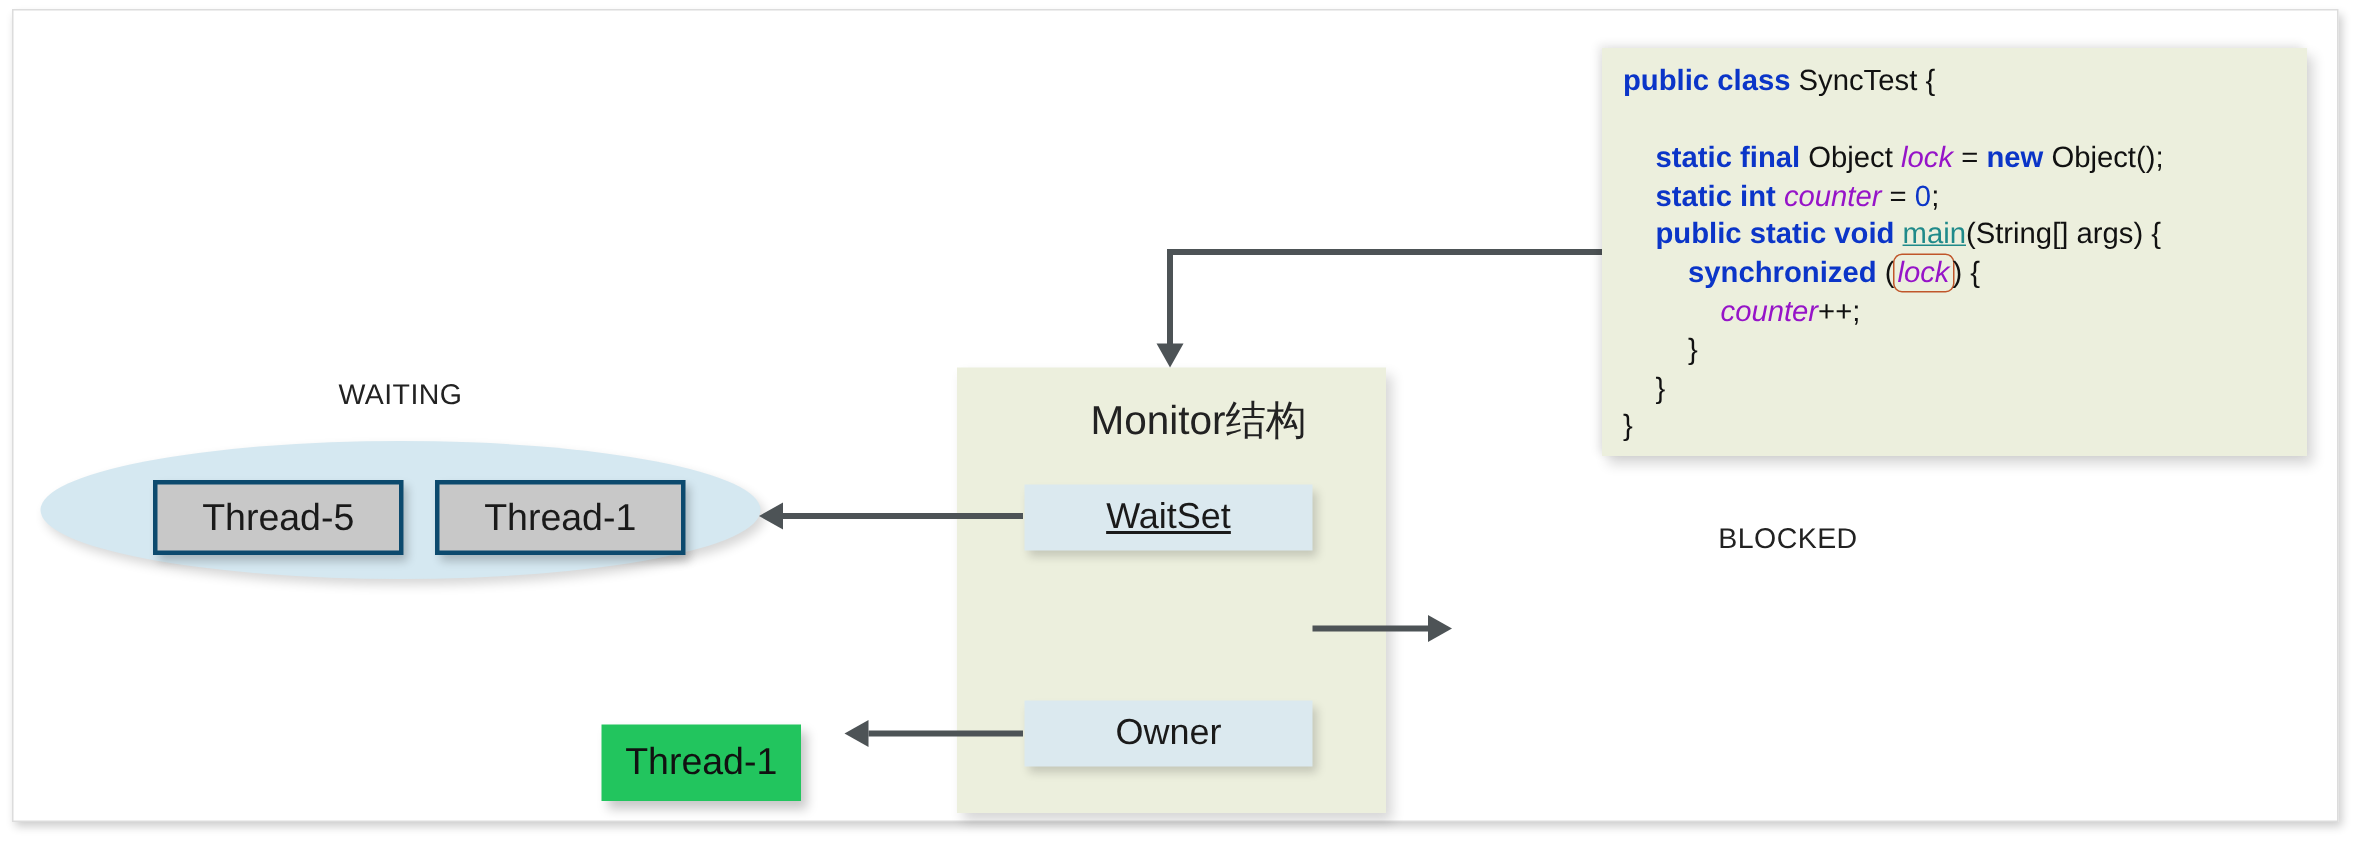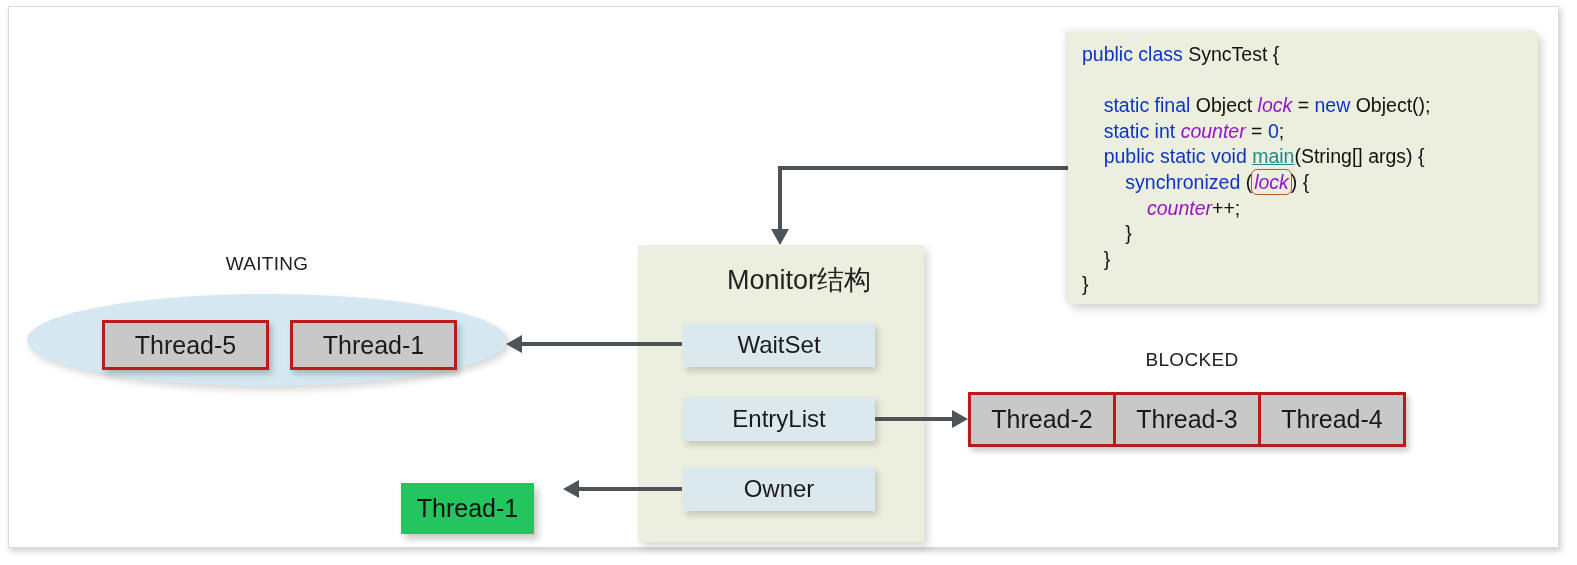--- a/index.html
+++ b/index.html
@@ -44,21 +44,21 @@
     width: 480px;
     height: 92px;
     background: #d5e8f1;
     border-radius: 50%;
     box-shadow: 3px 4px 7px rgba(0,0,0,0.16);
   }
 
   
   .thread-chip {
     background: #c8c8c8;
-    border: 3px solid #b91c1c;
+    border: 3px solid #0c4a6e;
     box-sizing: border-box;
     display: flex;
     align-items: center;
     justify-content: center;
     font-size: 25px;
     color: #1a1a1a;
     box-shadow: 3px 4px 6px rgba(0,0,0,0.22);
   }
 
   #thread5 { left: 93px;  top: 313px; width: 167px; height: 50px; }
@@ -119,21 +119,21 @@
     width: 192px;
     height: 44px;
     background: #dbe9ef;
     display: flex;
     align-items: center;
     justify-content: center;
     font-size: 24px;
     color: #1a1a1a;
     box-shadow: 3px 4px 6px rgba(0,0,0,0.17);
   }
-  #slot-waitset  { top: 78px; }
+  #slot-waitset  { top: 78px; text-decoration: underline; }
   #slot-entrylist{ top: 152px; }
   #slot-owner    { top: 222px; text-align: center; }
 
   
   .arrow-line {
     position: absolute;
     background: #4d5356;
   }
   .arrow-h { height: 4px; }
   .arrow-v { width: 4px; }
@@ -170,21 +170,21 @@
   }
   #code-lines {
     font-family: "Liberation Sans", "DejaVu Sans", sans-serif;
     font-size: 19.5px;
     line-height: 25.6px;
     color: #111111;
     padding-left: 14px;
     white-space: pre;
   }
   .code-line { white-space: pre; height: 25.6px; }
-  .kw   { color: #0b35c8; }
+  .kw   { color: #0b35c8; font-weight: bold; }
   .fld  { color: #9614c8; font-style: italic; }
   .num  { color: #0b35c8; }
   .mth  { color: #1f8a8a; text-decoration: underline; }
   .plain{ color: #111111; }
   .lock-hl {
     color: #9614c8;
     font-style: italic;
     border: 1.6px solid #c0562a;
     border-radius: 6px;
     padding: 1px 2px;
@@ -200,31 +200,25 @@
 
   <div class="abs" id="waiting-ellipse"></div>
 
   <div class="abs thread-chip" id="thread5">Thread-5</div>
   <div class="abs thread-chip" id="thread6">Thread-1</div>
 
   <div class="abs" id="monitor-box">
     <div id="monitor-title">Monitor结构</div>
 
     <div class="monitor-slot" id="slot-waitset">WaitSet</div>
-    <div class="monitor-slot" id="slot-entrylist">EntryList</div>
     <div class="monitor-slot" id="slot-owner">Owner</div>
   </div>
 
   <div class="abs state-label" style="left:1083px; top:342px; width:200px;">BLOCKED</div>
 
-  <div class="abs" id="blocked-row">
-    <div class="thread-chip">Thread-2</div>
-    <div class="thread-chip">Thread-3</div>
-    <div class="thread-chip">Thread-4</div>
-  </div>
 
   <div class="abs" id="thread1">Thread-1</div>
 
   <div class="abs arrow-line arrow-h" style="left:513px; top:335px; width:160px;"></div>
   <div class="abs arrow-head head-left" style="left:497px; top:328px;"></div>
 
   <div class="abs arrow-line arrow-h" style="left:866px; top:410px; width:77px;"></div>
   <div class="abs arrow-head head-right" style="left:943px; top:403px;"></div>
 
   <div class="abs arrow-line arrow-h" style="left:570px; top:480px; width:103px;"></div>

